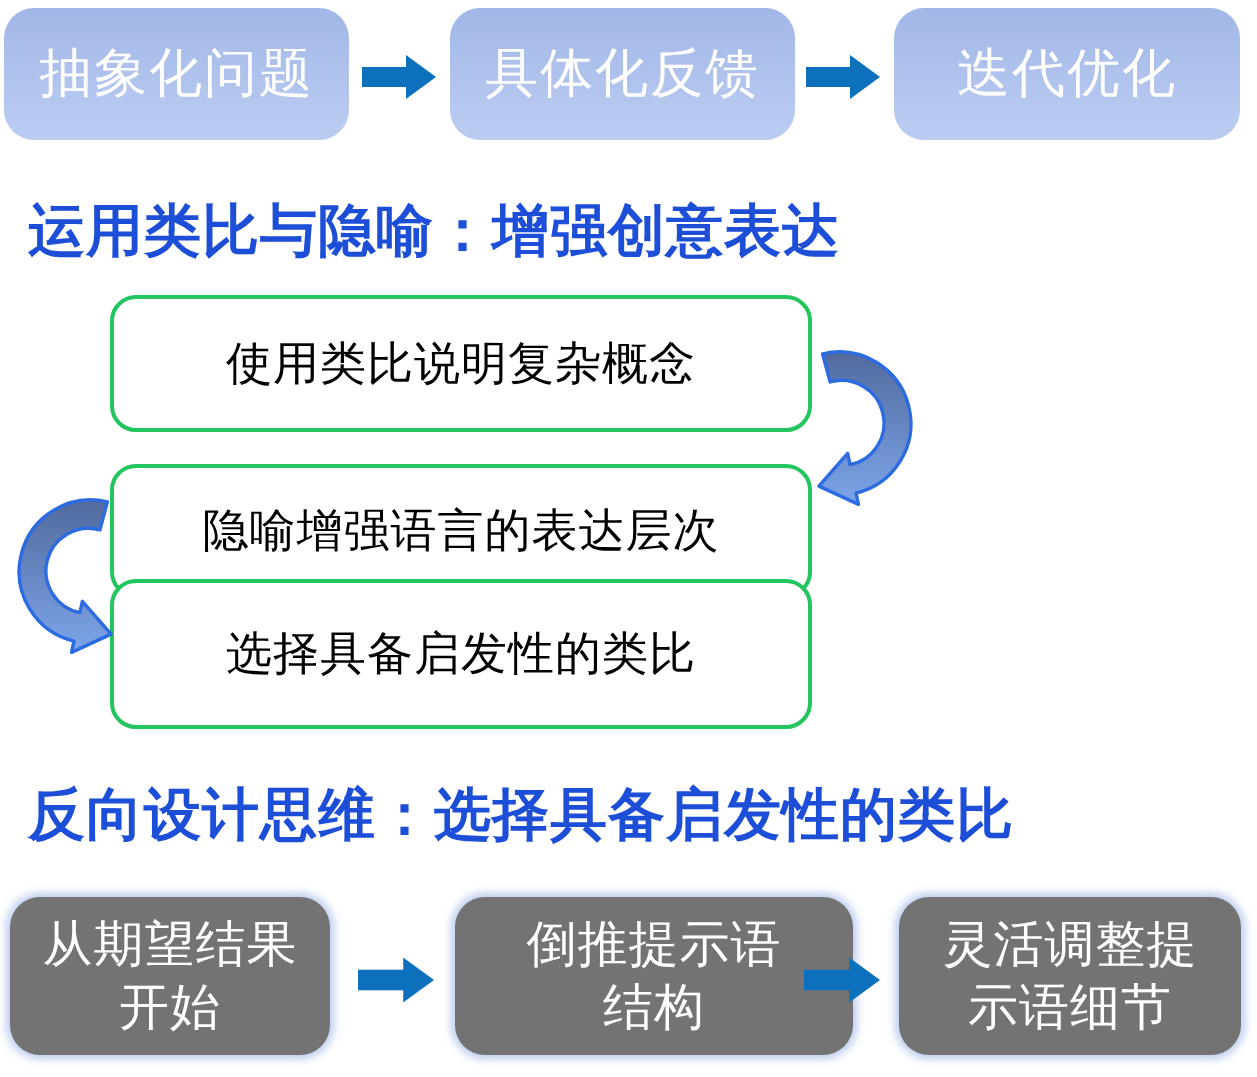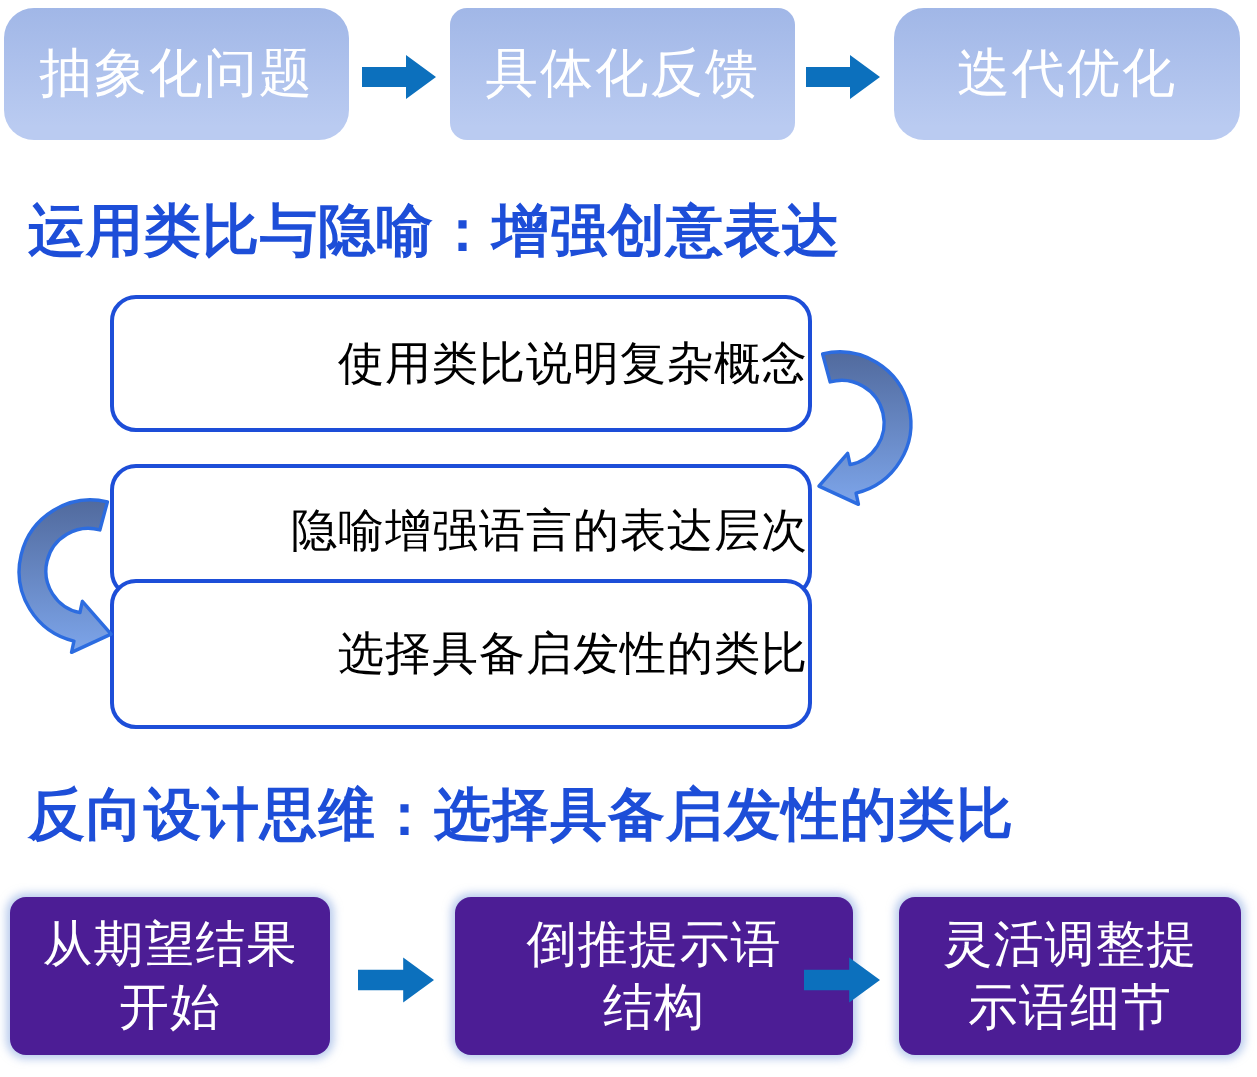--- a/index.html
+++ b/index.html
@@ -14,28 +14,28 @@
     font-size:53px; letter-spacing:2px; white-space:nowrap;
   }
 
   .heading {
     position:absolute; left:28px; color:#1d4ed8; font-weight:700;
     font-size:57px; letter-spacing:1px; white-space:nowrap;
   }
 
   .obox {
     position:absolute; left:110px; width:702px; background:#ffffff;
-    border:4px solid #1d4ed8; border-radius:26px; color:#000000;
-    display:flex; align-items:center; justify-content:flex-end;
+    border:4px solid #22c55e; border-radius:26px; color:#000000;
+    display:flex; align-items:center; justify-content:center;
     font-size:46px; letter-spacing:1px; white-space:nowrap;
   }
 
   .sbox {
-    position:absolute; top:897px; height:158px; background:#4c1d95;
-    border-radius:16px; color:#ffffff; font-size:50px; line-height:1.26;
+    position:absolute; top:897px; height:158px; background:#737373;
+    border-radius:30px; color:#ffffff; font-size:50px; line-height:1.26;
     text-align:center; display:flex; align-items:center; justify-content:center;
     white-space:pre-line; letter-spacing:1px;
     box-shadow:0 0 9px 4px rgba(130,162,222,0.55);
   }
 
   .flow-arrow { position:absolute; }
   .curve { position:absolute; }
 </style>
 </head>
 <body>
@@ -49,21 +49,21 @@
   <svg class="flow-arrow" style="left:362px; top:54px;" width="74" height="46" viewBox="0 0 74 46">
     <defs>
       <linearGradient id="curveGrad" x1="0" y1="0" x2="0" y2="1">
         <stop offset="0" stop-color="#516a9d"></stop>
         <stop offset="1" stop-color="#7da5ea"></stop>
       </linearGradient>
     </defs>
     <path d="M0 13 H44 V1 L74 23 L44 45 V33 H0 Z" fill="#0c70bd"></path>
   </svg>
 
-  <div class="gbox" style="left:450px; width:345px;border-radius:17px;">
+  <div class="gbox" style="left:450px; width:345px;">
     <span>具体化反馈</span>
   </div>
 
   <svg class="flow-arrow" style="left:806px; top:54px;" width="74" height="46" viewBox="0 0 74 46">
     <path d="M0 13 H44 V1 L74 23 L44 45 V33 H0 Z" fill="#0c70bd"></path>
   </svg>
 
   <div class="gbox" style="left:894px; width:346px;justify-content:center;">
     <span>迭代优化</span>
   </div>

